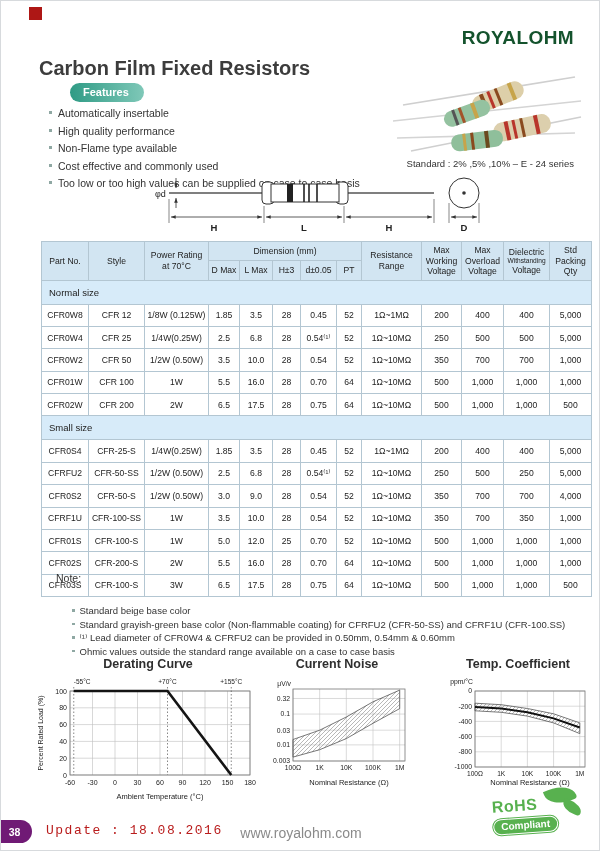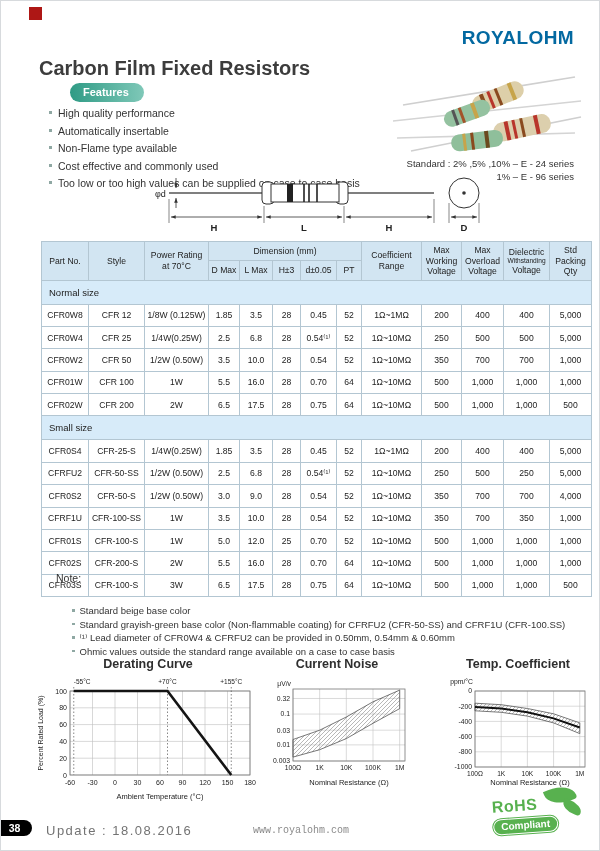--- a/index.html
+++ b/index.html
@@ -1,21 +1,21 @@
 <!DOCTYPE html>
 <html><head>
 <meta charset="utf-8">
 <style>
   html,body{margin:0;padding:0;background:#fff;}
   .page{position:relative;width:600px;height:851px;background:#ffffff;
         border:1px solid #d7dadd;box-sizing:border-box;overflow:hidden;
         font-family:"Liberation Sans","DejaVu Sans",sans-serif;color:#333;}
   .corner-square{position:absolute;left:28px;top:6px;width:13px;height:13px;background:#ae1715;}
   .brand{position:absolute;top:26px;right:25px;font-size:19px;font-weight:bold;
-         color:#0369a1;letter-spacing:.4px;}
+         color:#14532d;letter-spacing:.4px;}
   .title{position:absolute;left:38px;top:56px;font-size:20px;font-weight:bold;color:#3c3c3c;}
   .features-pill{position:absolute;left:33px;top:82px;padding:3px 15px 4px 13px;
          border-radius:11px;background:linear-gradient(90deg,#2f9b85,#7fc8b8);
          color:#fff;font-size:11px;font-weight:bold;margin-left:36px;}
   .features-list{position:absolute;left:48px;top:104px;list-style:none;margin:0;padding:0;}
   .features-list li{font-size:10.5px;line-height:17.5px;color:#333;}
   .features-list li::before{content:"";display:inline-block;width:3px;height:3px;
          background:#8fa8a3;margin-right:6px;vertical-align:3px;}
   .photo{position:absolute;left:392px;top:74px;}
   .std-caption{position:absolute;right:25px;top:156px;width:230px;text-align:right;
@@ -38,27 +38,27 @@
   .note-list li{font-size:9.5px;line-height:13.5px;color:#333;}
   .note-list li::before{content:"";display:inline-block;width:2.5px;height:2.5px;
         background:#8fa8a3;margin-right:5px;vertical-align:2.5px;}
   
   .chart{position:absolute;top:656px;}
   .chart-title{text-align:center;font-size:12.5px;font-weight:bold;color:#2e2e2e;margin-bottom:4px;}
   #chart-derating{left:33px;width:228px;}
   #chart-noise{left:252px;width:168px;}
   #chart-tempco{left:438px;width:158px;}
   
-  .page-badge{position:absolute;left:0;top:819px;width:31px;height:16px;background:#000000;
+  .page-badge{position:absolute;left:0;top:819px;width:31px;height:23px;background:#701a75;
         border-radius:0 12px 12px 0;color:#fff;font-size:10.5px;font-weight:bold;
         display:flex;align-items:center;justify-content:center;padding-right:4px;box-sizing:border-box;}
-  .update-text{position:absolute;left:45px;top:822px;font-family:Liberation Sans, sans-serif;
-        font-size:13px;color:#737373;letter-spacing:1.5px;}
+  .update-text{position:absolute;left:45px;top:822px;font-family:Liberation Mono, monospace;
+        font-size:13px;color:#b91c1c;letter-spacing:1.5px;}
   .website{position:absolute;left:200px;top:824px;width:200px;text-align:center;
-        font-size:10px;color:#8a8a8a;font-family:Liberation Mono, monospace;}
+        font-size:14px;color:#8a8a8a;}
   .rohs{position:absolute;right:28px;top:795px;width:78px;height:52px;transform:rotate(-4deg);}
   .rohs .leaf1{position:absolute;right:-6px;top:-8px;width:30px;height:18px;background:#58b14f;
         border-radius:0 100% 4px 100%;transform:rotate(-18deg);}
   .rohs .leaf2{position:absolute;right:-12px;top:8px;width:20px;height:12px;background:#58b14f;
         border-radius:0 100% 4px 100%;transform:rotate(24deg);}
   .rohs-text{position:relative;color:#58b14f;font-size:16px;font-weight:bold;letter-spacing:.5px;
         text-shadow:0 0 2px #fff;}
   .rohs-pill{position:relative;display:inline-block;background:#58b14f;color:#fff;font-size:10px;
         font-weight:bold;padding:1.5px 7px;border-radius:9px;border:1.5px solid #fff;
         box-shadow:0 0 0 1px #58b14f;}
@@ -67,22 +67,22 @@
 <body>
 
 <div class="page">
 
   <div class="corner-square"></div>
   <div class="brand">ROYALOHM</div>
   <div class="title">Carbon Film Fixed Resistors</div>
 
   <div class="features-pill">Features</div>
   <ul class="features-list">
+    <li>Automatically insertable</li>
     <li>High quality performance</li>
-    <li>Automatically insertable</li>
     <li>Non-Flame type available</li>
     <li>Cost effective and commonly used</li>
     <li>Too low or too high values can be supplied on case to case basis</li>
   </ul>
 
   <svg class="photo" width="192" height="84" viewBox="0 0 192 84">
     <line x1="10" y1="30" x2="182" y2="2" stroke="#cfcfcf" stroke-width="1.6"></line>
     <line x1="0" y1="46" x2="188" y2="26" stroke="#d4d4d4" stroke-width="1.6"></line>
     <line x1="4" y1="63" x2="182" y2="58" stroke="#d4d4d4" stroke-width="1.6"></line>
     <line x1="18" y1="76" x2="188" y2="42" stroke="#cfcfcf" stroke-width="1.6"></line>
@@ -109,21 +109,20 @@
     <g transform="rotate(-7 85 65)">
       <rect x="58" y="57" width="52" height="17" rx="8" fill="#8fbf9b"></rect>
       <rect x="70" y="57" width="3" height="17" fill="#c7a44a"></rect>
       <rect x="78" y="57" width="3" height="17" fill="#8a4a1f"></rect>
       <rect x="92" y="57" width="4" height="17" fill="#6b4a1f"></rect>
     </g>
   </svg>
 
   <div class="std-caption">
     <div>Standard : 2%  ,5%  ,10% – E - 24 series</div>
-    <div>1% – E - 96 series</div>
   </div>
 
   <svg class="drawing" width="340" height="64" viewBox="0 0 340 64">
     <defs>
       <marker id="ar" viewBox="0 0 10 10" refX="9" refY="5" markerWidth="6.5" markerHeight="6.5" orient="auto-start-reverse">
         <path d="M0 1.5 L9 5 L0 8.5 Z" fill="#333"></path>
       </marker>
     </defs>
     <line x1="20" y1="20" x2="285" y2="20" stroke="#555" stroke-width="1.4"></line>
     <rect x="113" y="9" width="12" height="22" rx="4" fill="#fff" stroke="#333" stroke-width="1"></rect>
@@ -170,21 +169,21 @@
           <col style="width:42px">
           <col style="width:46px">
           <col style="width:42px">
       </colgroup>
       <thead>
         <tr>
           <th rowspan="2">Part No.</th>
           <th rowspan="2">Style</th>
           <th rowspan="2">Power Rating at 70°C</th>
           <th colspan="5">Dimension (mm)</th>
-          <th rowspan="2">Coefficient Range</th>
+          <th rowspan="2">Resistance Range</th>
           <th rowspan="2">Max Working Voltage</th>
           <th rowspan="2">Max Overload Voltage</th>
           <th rowspan="2">
             <span class="hdr-line">Dielectric</span>
             <span class="small-line">Withstanding</span>
             <span class="hdr-line">Voltage</span>
           </th>
           <th rowspan="2">Std Packing Qty</th>
         </tr>
         <tr>

